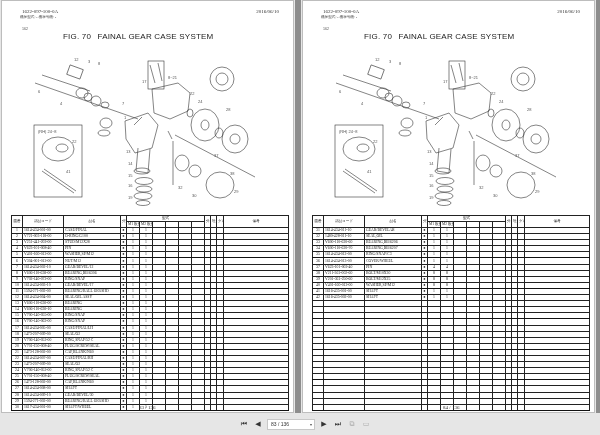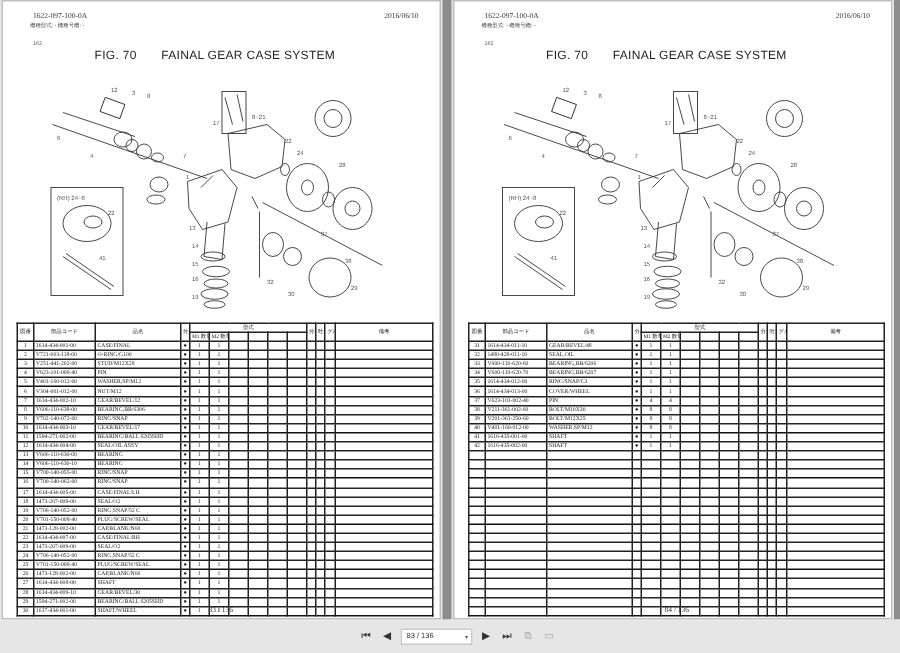--- a/index.html
+++ b/index.html
@@ -8,21 +8,21 @@
   .page { position: absolute; top: 0; width: 293px; height: 413px; background: #fff; border: 1px solid #bdbdbd; overflow: hidden; }
   .page.left { left: 1px; }
   .page.right { left: 302px; }
   .divider { position: absolute; left: 295px; top: 0; width: 6px; height: 413px; background: #8d8d8d; }
   .right-edge { position: absolute; left: 596px; top: 0; width: 4px; height: 413px; background: #8d8d8d; }
   .hdr-code { position: absolute; left: 20px; top: 8px; font-family: "Liberation Serif", serif; font-size: 5px; color: #333; }
   .hdr-sub { position: absolute; left: 18px; top: 14px; font-size: 3.6px; color: #444; }
   .hdr-date { position: absolute; right: 14px; top: 8px; font-family: "Liberation Serif", serif; font-size: 5px; color: #333; }
   .hdr-pg { position: absolute; left: 20px; top: 26px; font-size: 3.6px; color: #555; }
   .fig-title { position: absolute; left: 61px; top: 31px; font-size: 8px; color: #222; letter-spacing: 0.2px; }
-  .fig-title .fnum { margin-right: 14px; }
+  .fig-title .fnum { margin-right: 4px; }
   .diagram { position: absolute; left: 28px; top: 52px; width: 225px; height: 158px; }
   .ptable { position: absolute; left: 9px; top: 214px; width: 277px; border-collapse: collapse; table-layout: fixed; }
   .ptable td, .ptable th { border: 0.6px solid #222; height: 6.1px; font-size: 3.8px; line-height: 5px; padding: 0 1px; white-space: nowrap; overflow: hidden; font-weight: normal; color: #222; font-family: "Liberation Serif", serif; }
   .ptable th { height: 6px; font-size: 3.6px; text-align: center; }
   .ptable .c { text-align: center; }
   .ptable .thick td { border-bottom: 0.9px solid #111; }
   .pfoot { position: absolute; top: 404px; font-family: "Liberation Serif", serif; font-size: 5px; color: #333; }
   .pfoot.l { left: 137px; }
   .pfoot.r { left: 442px; }
   .toolbar { position: absolute; left: 0; top: 413px; width: 600px; height: 22px; background: #e6e6e6; display: flex; align-items: center; justify-content: center; gap: 4px; padding-left: 10px; }

